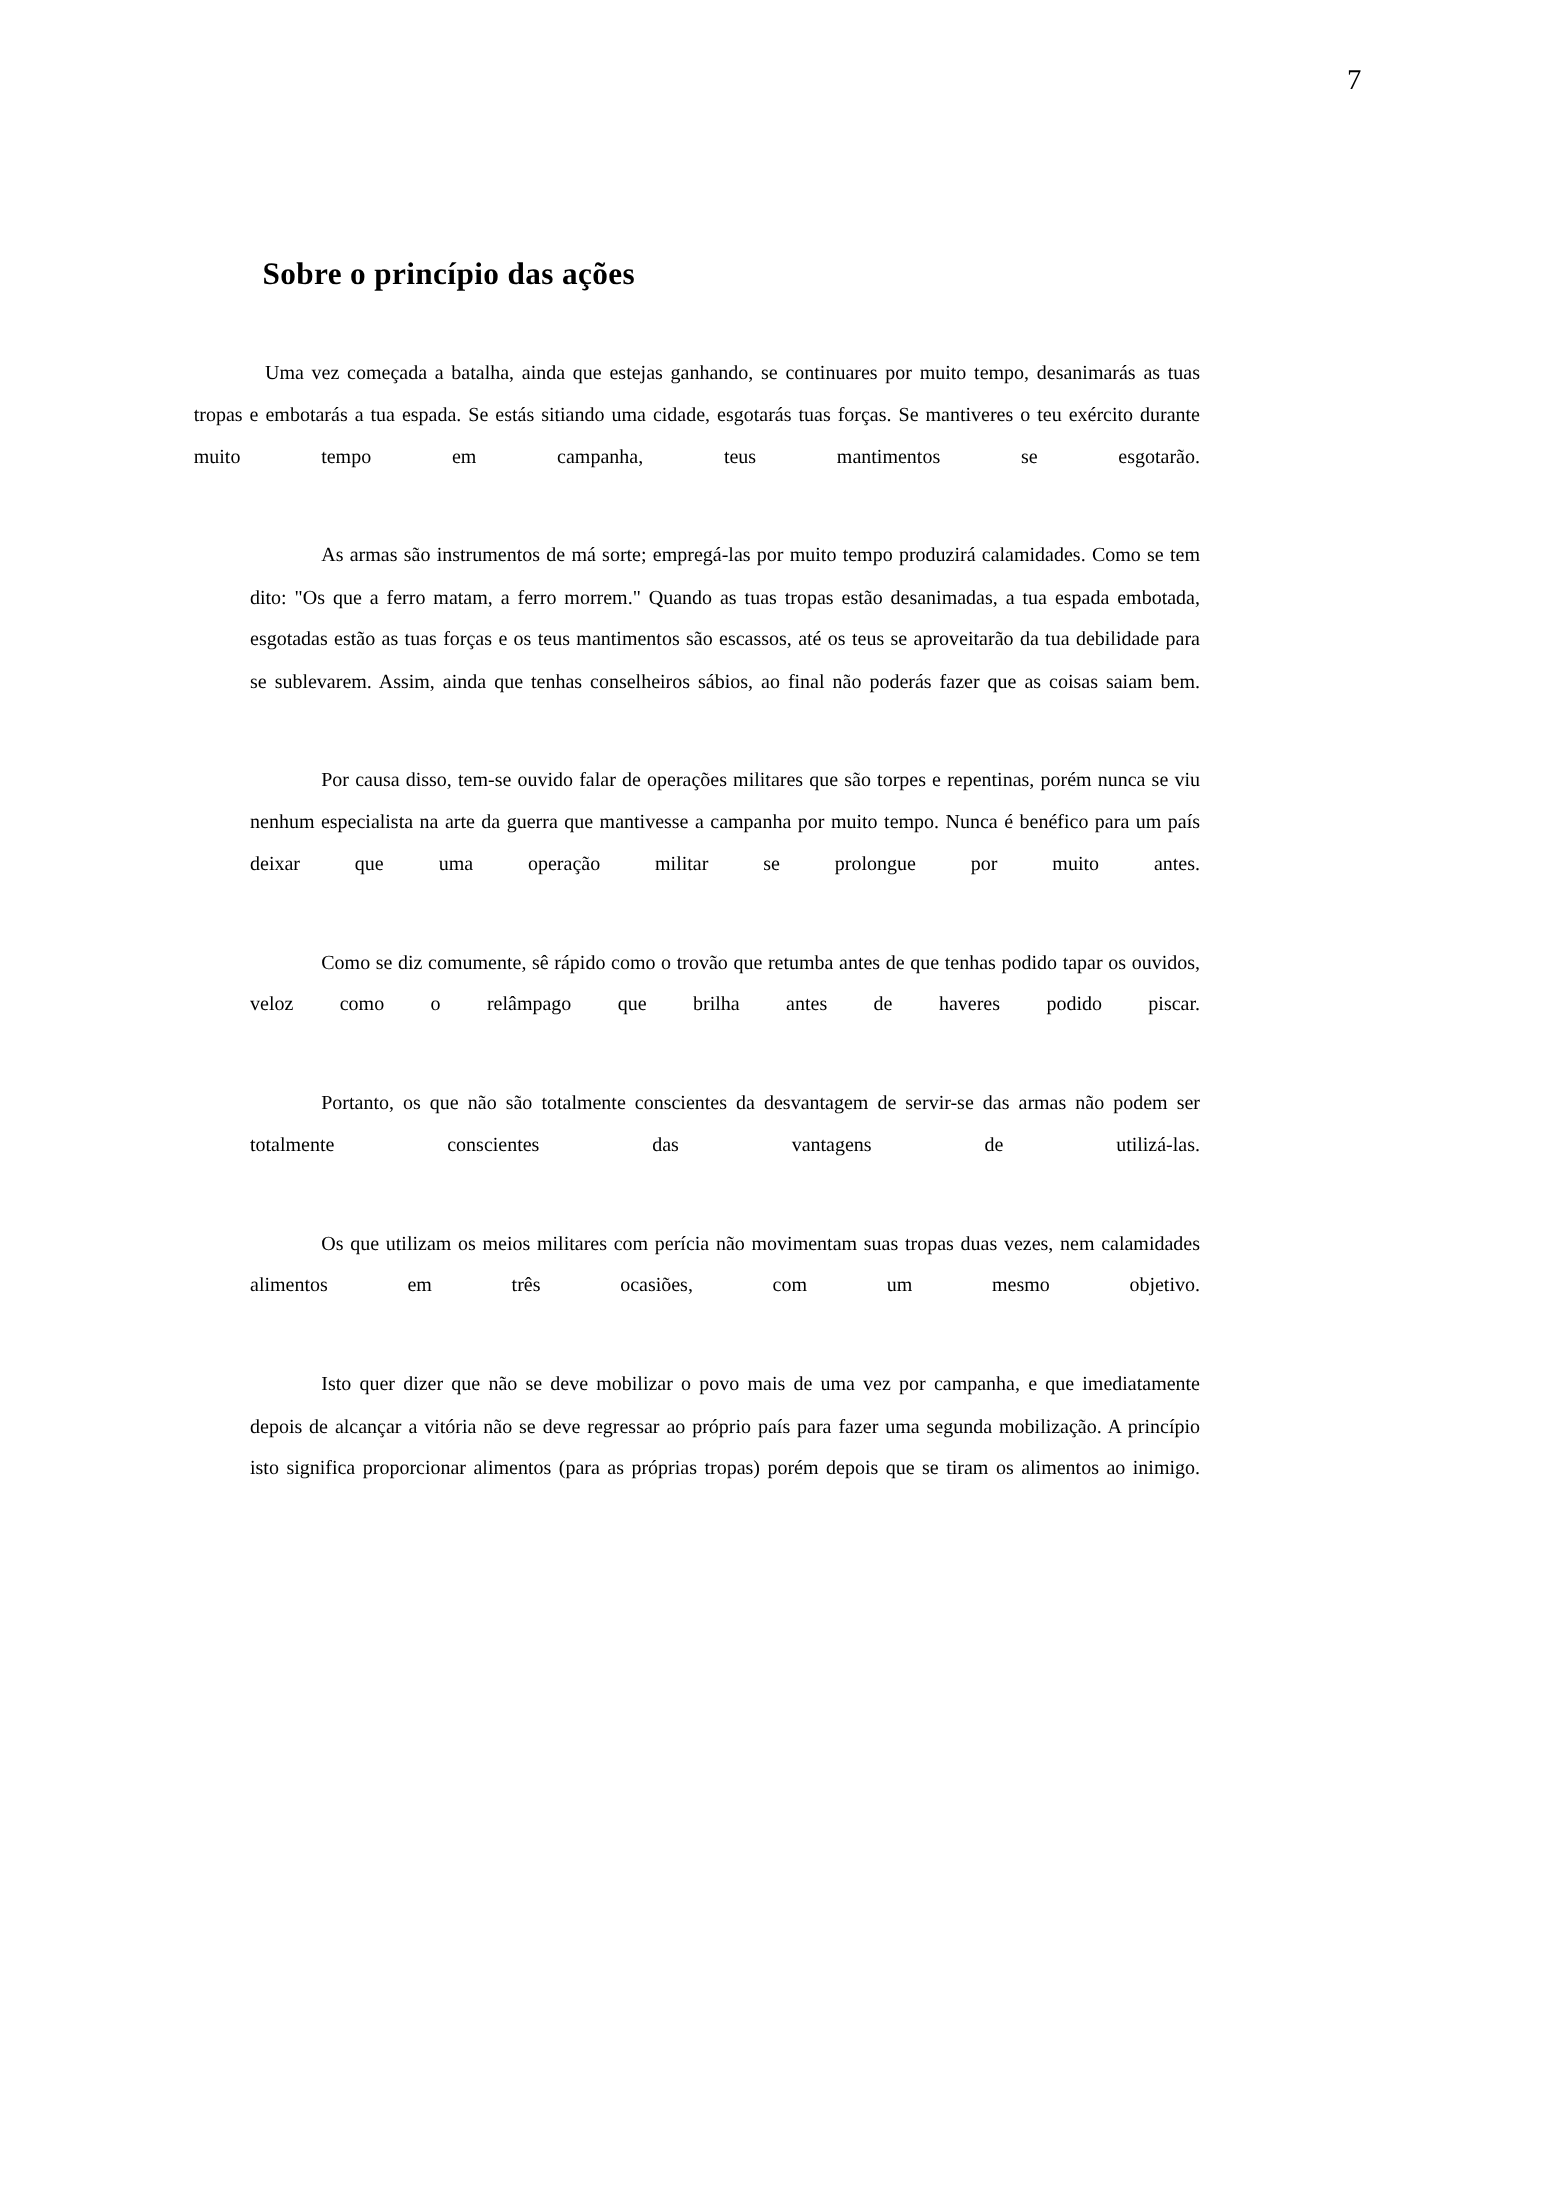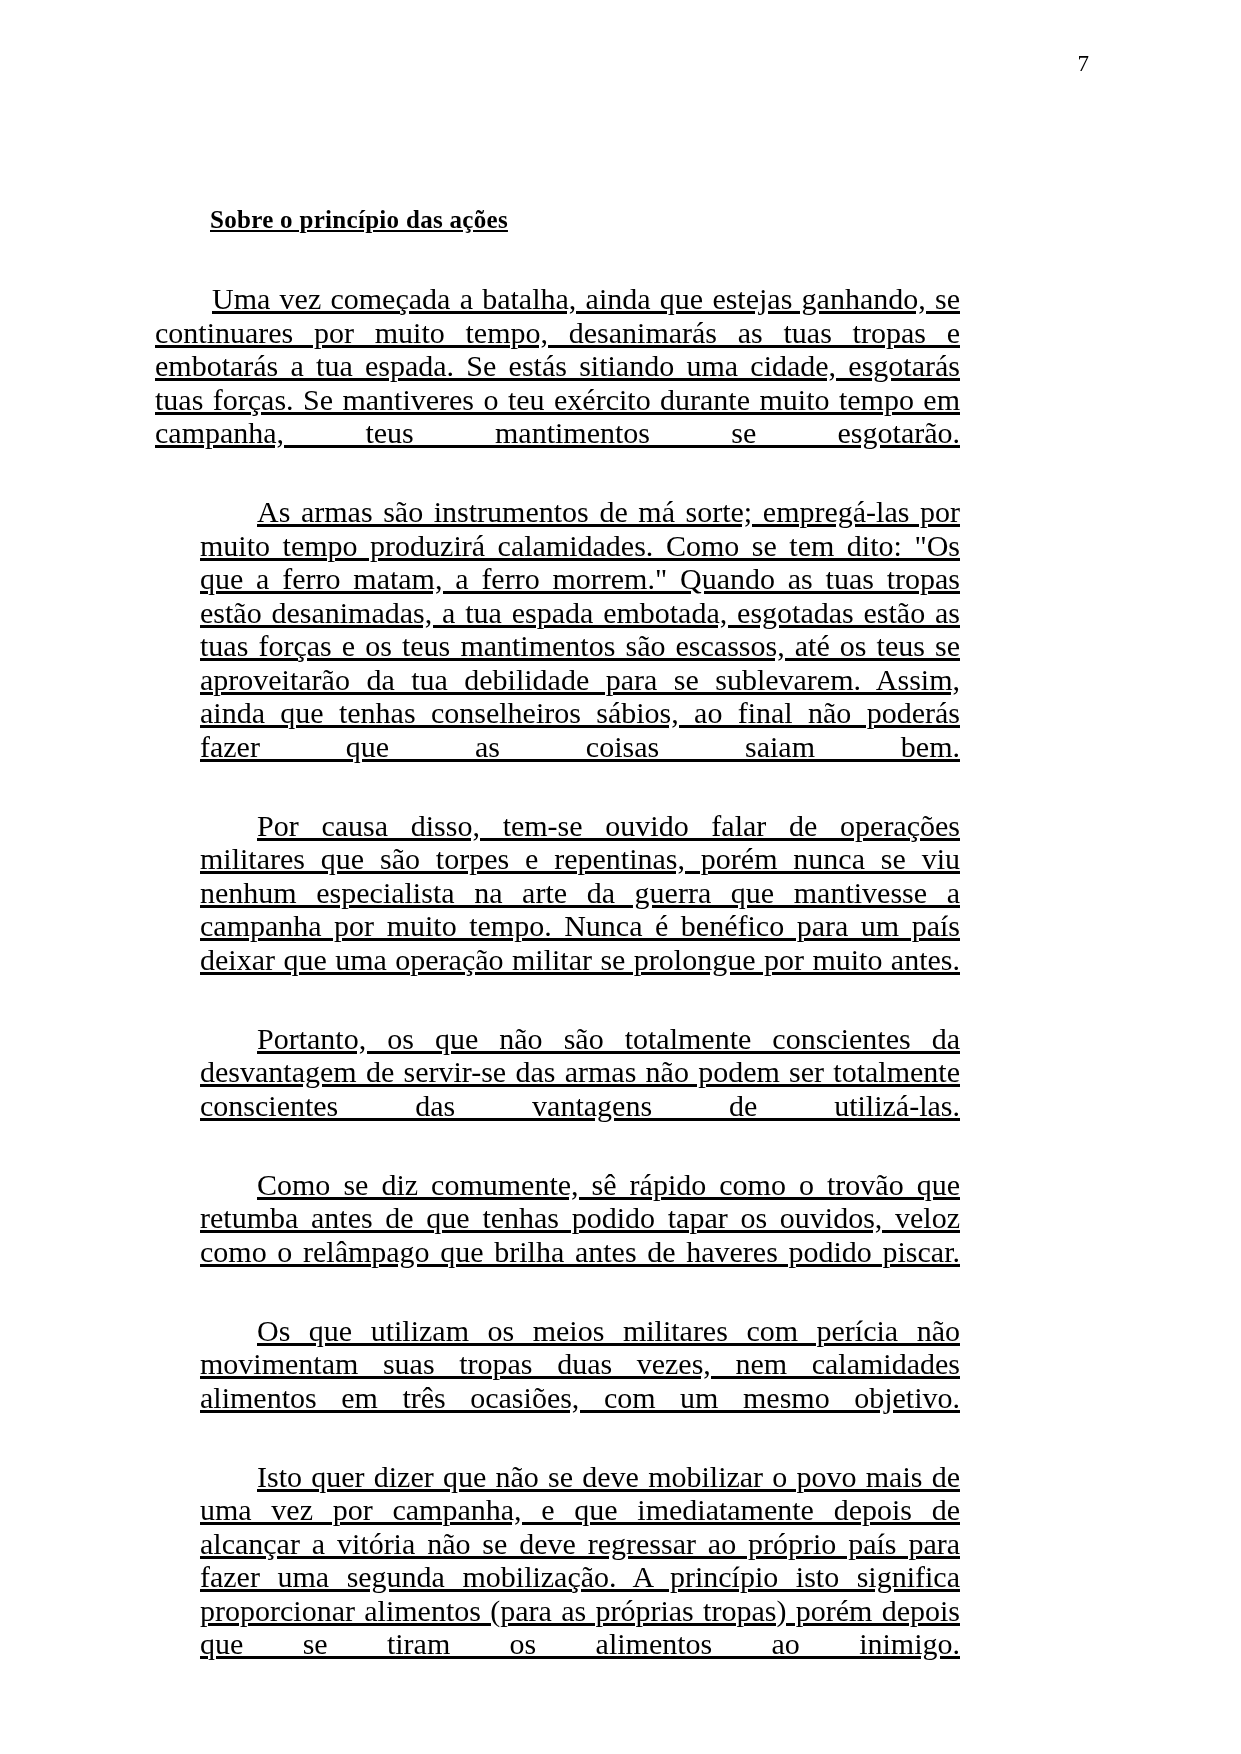--- a/index.html
+++ b/index.html
@@ -33,34 +33,33 @@
     color: #000;
     letter-spacing: 0;
   }
 
   
   .textblock {
     position: absolute;
     left: 155px;
     top: 205px;
     width: 805px;
-    text-decoration: underline;
   }
 
   .heading {
     font-size: 25px;
     font-weight: bold;
     line-height: 1.2;
     margin: 0 0 0 0;
     padding-left: 55px;
     letter-spacing: 0.3px;
   }
 
   .para {
-    font-size: 30px;
+    font-size: 16px;
     line-height: 33.5px;
     text-align: justify;
     text-justify: inter-word;
     margin: 0;
     text-indent: 57px;
     hyphens: none;
     -webkit-hyphens: none;
     word-spacing: 0.2px;
   }
 
@@ -90,23 +89,23 @@
   <div class="textblock">
 
     <h1 class="heading">Sobre o princípio das ações</h1>
 
     <p class="para first-body">Uma vez começada a batalha, ainda que estejas ganhando, se continuares por muito tempo, desanimarás as tuas tropas e embotarás a tua espada. Se estás sitiando uma cidade, esgotarás tuas forças. Se mantiveres o teu exército durante muito tempo em campanha, teus mantimentos se esgotarão.</p>
 
     <p class="para">As armas são instrumentos de má sorte; empregá-las por muito tempo produzirá calamidades. Como se tem dito: "Os que a ferro matam, a ferro morrem." Quando as tuas tropas estão desanimadas, a tua espada embotada, esgotadas estão as tuas forças e os teus mantimentos são escassos, até os teus se aproveitarão da tua debilidade para se sublevarem. Assim, ainda que tenhas conselheiros sábios, ao final não poderás fazer que as coisas saiam bem.</p>
 
     <p class="para">Por causa disso, tem-se ouvido falar de operações militares que são torpes e repentinas, porém nunca se viu nenhum especialista na arte da guerra que mantivesse a campanha por muito tempo. Nunca é benéfico para um país deixar que uma operação militar se prolongue por muito antes.</p>
 
+    <p class="para">Como se diz comumente, sê rápido como o trovão que retumba antes de que tenhas podido tapar os ouvidos, veloz como o relâmpago que brilha antes de haveres podido piscar.</p>
+
     <p class="para">Portanto, os que não são totalmente conscientes da desvantagem de servir-se das armas não podem ser totalmente conscientes das vantagens de utilizá-las.</p>
-
-    <p class="para">Como se diz comumente, sê rápido como o trovão que retumba antes de que tenhas podido tapar os ouvidos, veloz como o relâmpago que brilha antes de haveres podido piscar.</p>
 
     <p class="para">Os que utilizam os meios militares com perícia não movimentam suas tropas duas vezes, nem calamidades alimentos em três ocasiões, com um mesmo objetivo.</p>
 
     <p class="para">Isto quer dizer que não se deve mobilizar o povo mais de uma vez por campanha, e que imediatamente depois de alcançar a vitória não se deve regressar ao próprio país para fazer uma segunda mobilização. A princípio isto significa proporcionar alimentos (para as próprias tropas) porém depois que se tiram os alimentos ao inimigo.</p>
 
   </div>
 
 </div>
 
 </body></html>

